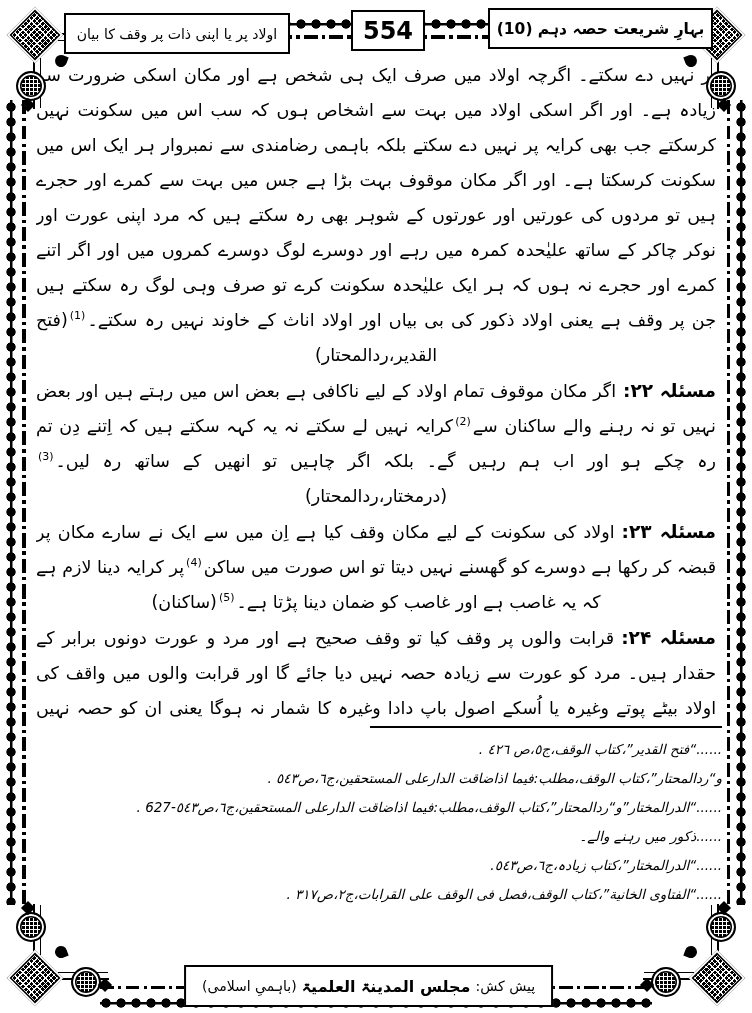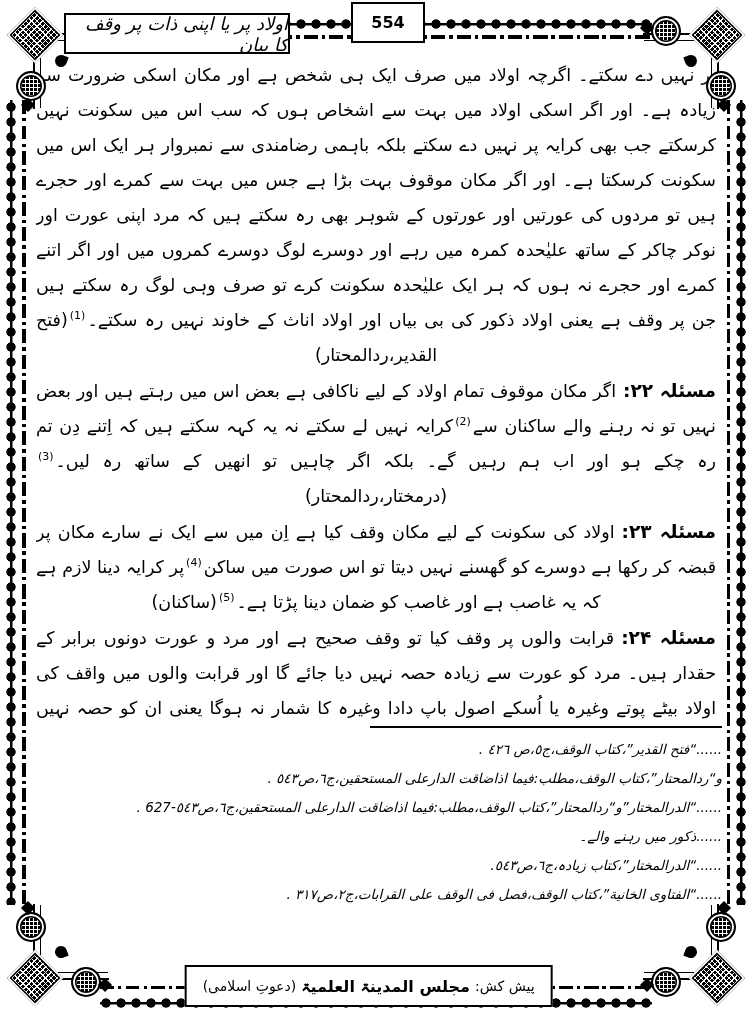--- a/index.html
+++ b/index.html
@@ -63,22 +63,22 @@
   .cc2{position:absolute;left:13px;top:68px;width:26px;height:26px;border-radius:50%;border:2.5px solid #000;}
   .cs1{position:absolute;left:97px;top:20px;width:10px;height:10px;background:#000;transform:rotate(45deg);}
   .cs2{position:absolute;left:20px;top:97px;width:10px;height:10px;background:#000;transform:rotate(45deg);}
   .cs3{position:absolute;left:52px;top:52px;width:12px;height:12px;background:#000;border-radius:50% 0 50% 50%;transform:rotate(20deg);}
   
   .hbox{
     position:absolute;z-index:4;background:#fff;border:2.5px solid #000;
     display:flex;align-items:center;justify-content:center;direction:rtl;
     font-family:"DejaVu Sans",sans-serif;
   }
-  .hbox.chapter{left:64px;top:13px;width:222px;height:37px;font-size:18px;font-style:italic;}
-  .hbox.pagenum{left:351px;top:2px;width:70px;height:37px;font-size:16px;font-weight:bold;direction:ltr;text-align:right;}
+  .hbox.chapter{left:64px;top:13px;width:222px;height:37px;font-size:14px;}
+  .hbox.pagenum{left:351px;top:10px;width:70px;height:37px;font-size:24px;font-weight:bold;direction:ltr;text-align:right;}
   .hbox.booktitle{left:488px;top:8px;width:221px;height:37px;font-size:15.5px;font-weight:bold;}
   
   .body-text{
     position:absolute;left:36px;right:36px;top:58px;height:666px;overflow:hidden;
     direction:rtl;font-size:17.5px;line-height:35px;text-align:justify;z-index:2;
   }
   .para{text-align:justify;}
   .para.last-center{text-align-last:center;}
   .masala{font-weight:bold;font-size:18.5px;margin-left:7px;}
   sup.fnref{
@@ -152,20 +152,23 @@
     <div class="cs2"></div>
     <div class="cs3"></div>
   </div>
 
   <div class="hbox chapter">
     <span>اولاد پر یا اپنی ذات پر وقف کا بیان</span>
   </div>
   <div class="hbox pagenum">
     <span>554</span>
   </div>
+  <div class="hbox booktitle">
+    <span>بہارِ شریعت حصہ دہم (10)</span>
+  </div>
 
   <div class="body-text">
       <div class="para last-center"><span>پر نہیں دے سکتے۔ اگرچہ اولاد میں صرف ایک ہی شخص ہے اور مکان اسکی ضرورت سے زیادہ ہے۔ اور اگر اسکی اولاد میں بہت سے اشخاص ہوں کہ سب اس میں سکونت نہیں کرسکتے جب بھی کرایہ پر نہیں دے سکتے بلکہ باہمی رضامندی سے نمبروار ہر ایک اس میں سکونت کرسکتا ہے۔ اور اگر مکان موقوف بہت بڑا ہے جس میں بہت سے کمرے اور حجرے ہیں تو مردوں کی عورتیں اور عورتوں کے شوہر بھی رہ سکتے ہیں کہ مرد اپنی عورت اور نوکر چاکر کے ساتھ علیٰحدہ کمرہ میں رہے اور دوسرے لوگ دوسرے کمروں میں اور اگر اتنے کمرے اور حجرے نہ ہوں کہ ہر ایک علیٰحدہ سکونت کرے تو صرف وہی لوگ رہ سکتے ہیں جن پر وقف ہے یعنی اولاد ذکور کی بی بیاں اور اولاد اناث کے خاوند نہیں رہ سکتے۔</span><sup class="fnref">(1)</sup><span>(فتح القدیر،ردالمحتار)</span></div>
       <div class="para last-center"><b class="masala">مسئلہ ۲۲:</b><span>اگر مکان موقوف تمام اولاد کے لیے ناکافی ہے بعض اس میں رہتے ہیں اور بعض نہیں تو نہ رہنے والے ساکنان سے</span><sup class="fnref">(2)</sup><span>کرایہ نہیں لے سکتے نہ یہ کہہ سکتے ہیں کہ اِتنے دِن تم رہ چکے ہو اور اب ہم رہیں گے۔ بلکہ اگر چاہیں تو انھیں کے ساتھ رہ لیں۔</span><sup class="fnref">(3)</sup><span>(درمختار،ردالمحتار)</span></div>
       <div class="para last-center"><b class="masala">مسئلہ ۲۳:</b><span>اولاد کی سکونت کے لیے مکان وقف کیا ہے اِن میں سے ایک نے سارے مکان پر قبضہ کر رکھا ہے دوسرے کو گھسنے نہیں دیتا تو اس صورت میں ساکن</span><sup class="fnref">(4)</sup><span>پر کرایہ دینا لازم ہے کہ یہ غاصب ہے اور غاصب کو ضمان دینا پڑتا ہے۔</span><sup class="fnref">(5)</sup><span>(ساکنان)</span></div>
       <div class="para last-center"><b class="masala">مسئلہ ۲۴:</b><span>قرابت والوں پر وقف کیا تو وقف صحیح ہے اور مرد و عورت دونوں برابر کے حقدار ہیں۔ مرد کو عورت سے زیادہ حصہ نہیں دیا جائے گا اور قرابت والوں میں واقف کی اولاد بیٹے پوتے وغیرہ یا اُسکے اصول باپ دادا وغیرہ کا شمار نہ ہوگا یعنی ان کو حصہ نہیں ملے گا۔</span><sup class="fnref">(6)</sup></div>
     </div>
 
   <div class="footnotes">
     <div class="fnsep"></div>
@@ -175,16 +178,16 @@
         <div class="fnline">......“الدرالمختار”و“ردالمحتار”،كتاب الوقف،مطلب:فيما اذاضاقت الدارعلى المستحقين،ج٦،ص٥٤٣-627 .</div>
         <div class="fnline">......ذکور میں رہنے والے۔</div>
         <div class="fnline">......“الدرالمختار”،كتاب زیادہ،ج٦،ص٥٤٣.</div>
         <div class="fnline">......“الفتاوى الخانية”،كتاب الوقف،فصل فى الوقف على القرابات،ج٢،ص٣١٧ .</div>
       </div>
   </div>
 
   <div class="footer-box">
     <span>پیش کش:</span>
     <span class="pub">مجلس المدینۃ العلمیۃ</span>
-    <span>(دعوتِ اسلامی)</span>
+    <span>(باہمیِ اسلامی)</span>
   </div>
 
 </div>
 
 </body></html>

